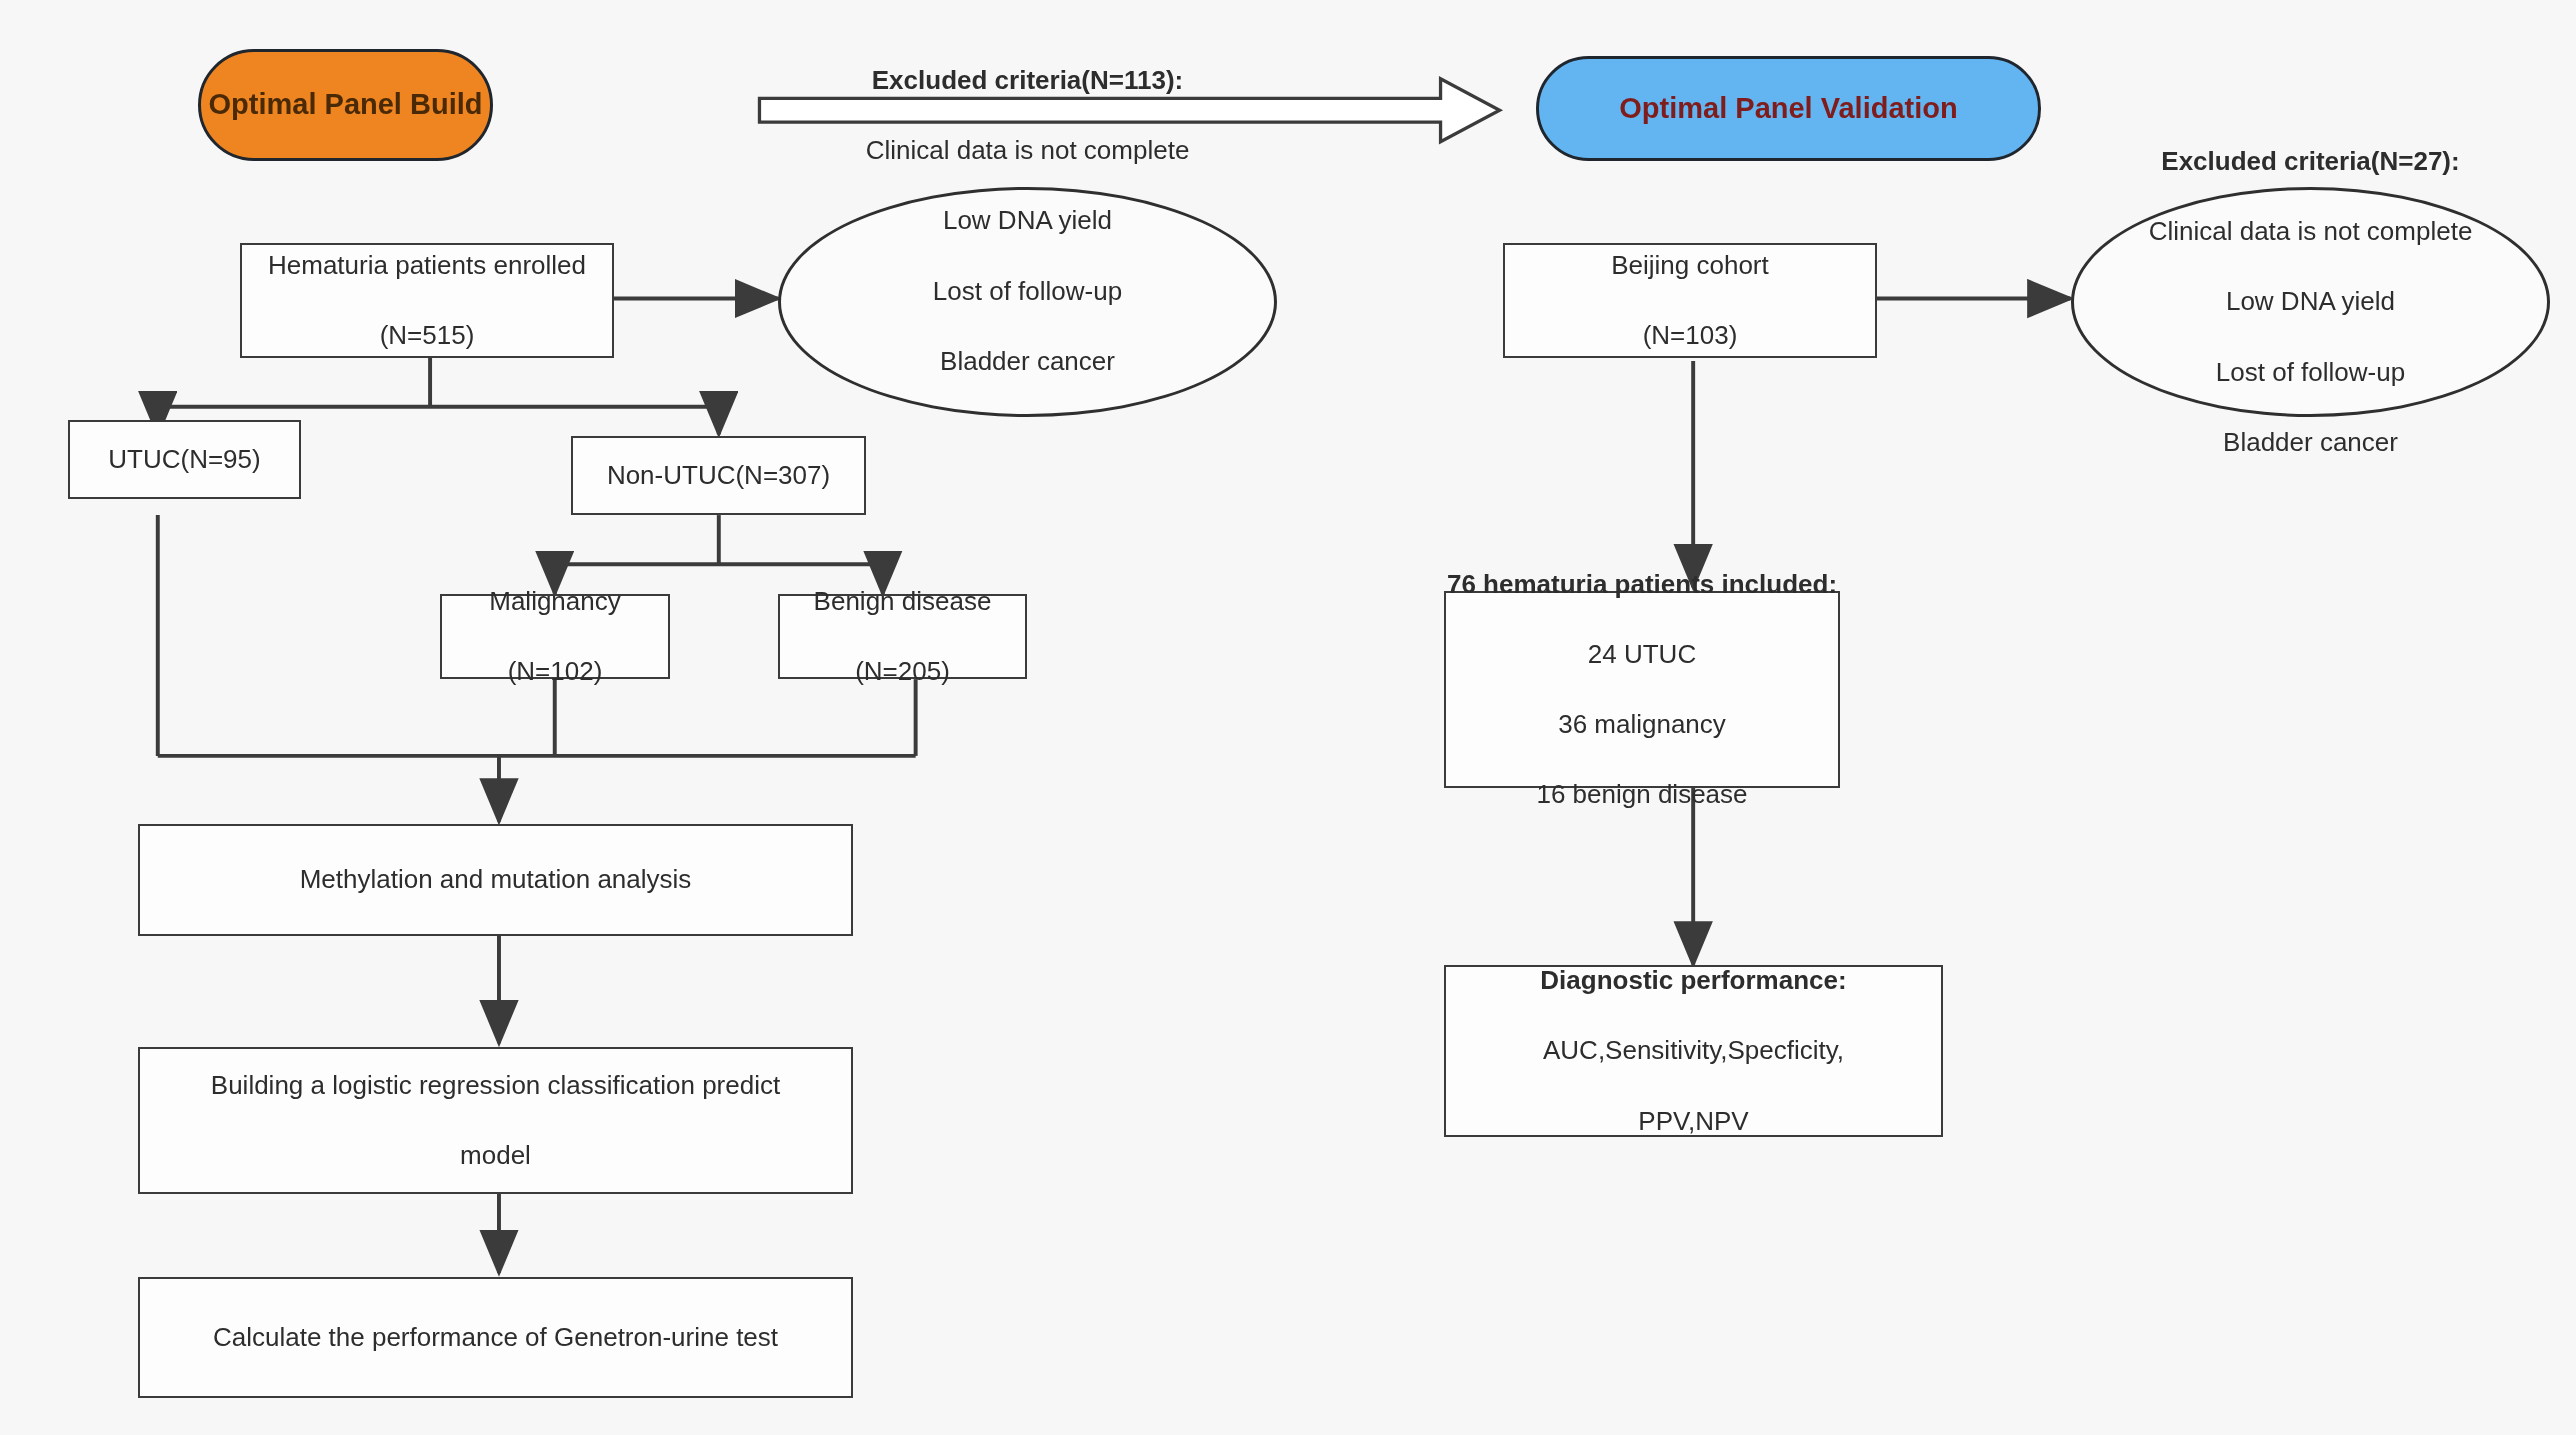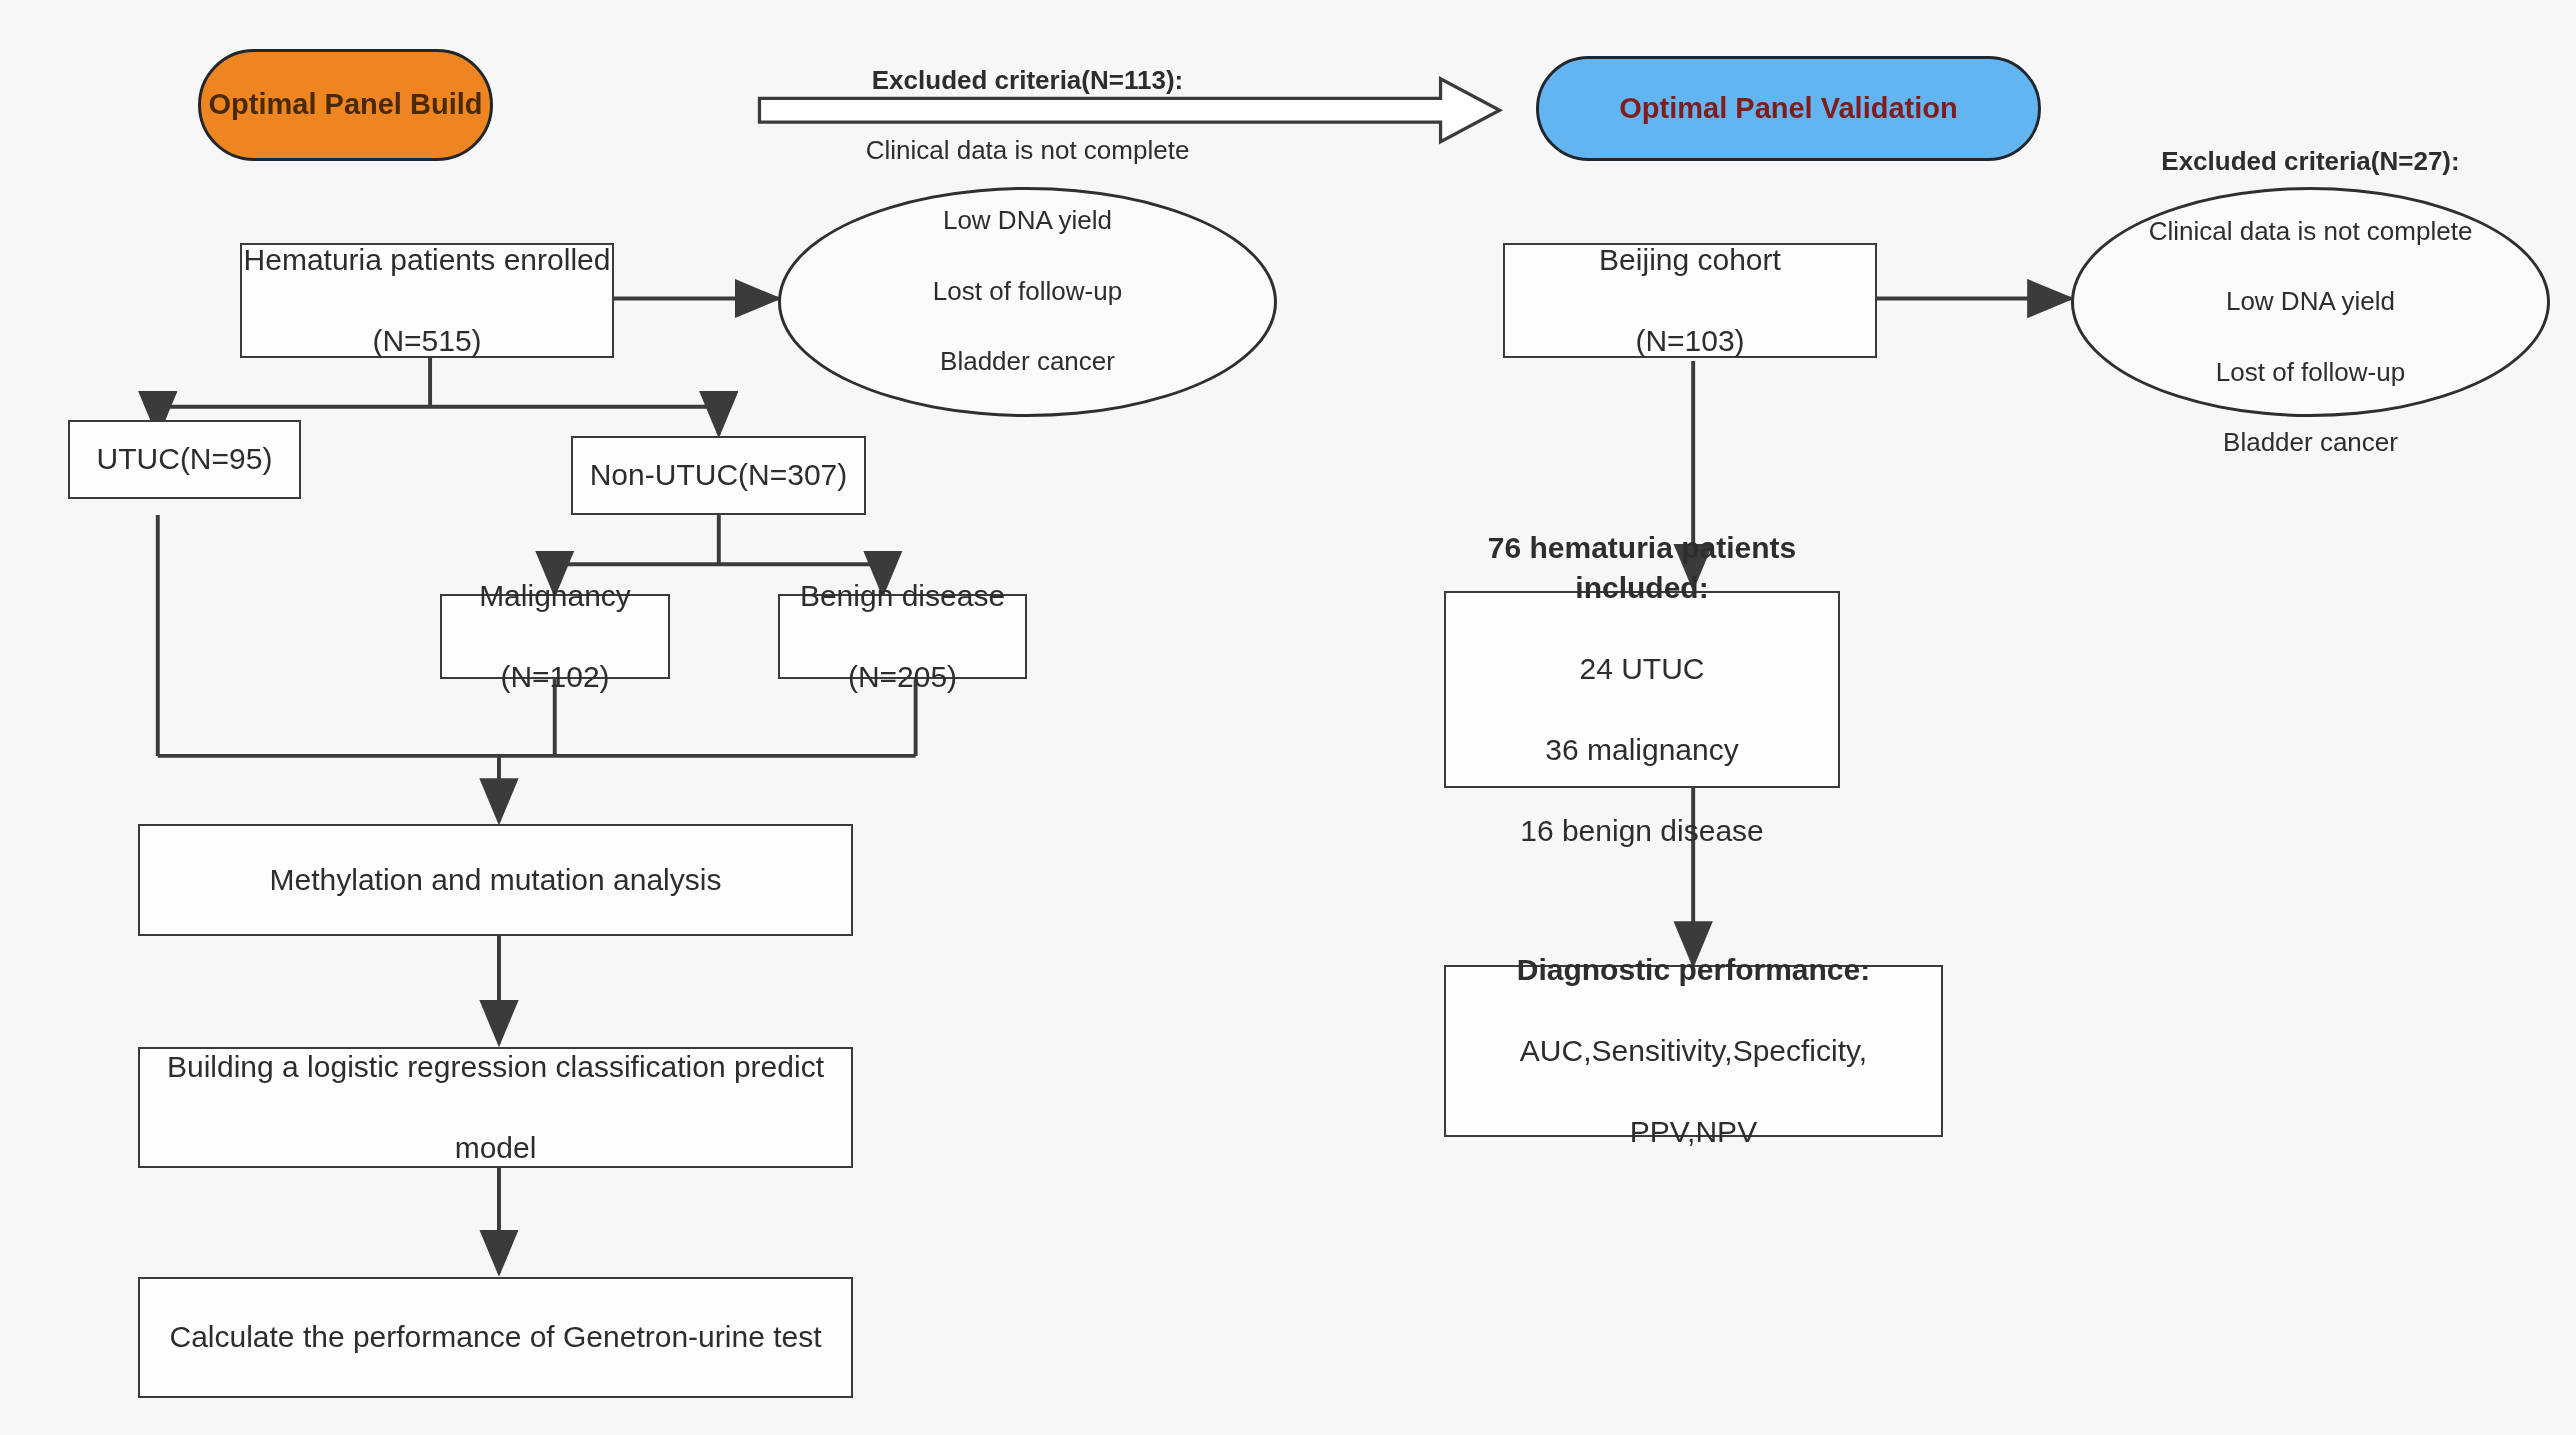--- a/index.html
+++ b/index.html
@@ -33,21 +33,21 @@
     align-items: center;
     justify-content: center;
     text-align: center;
     line-height: 1.35;
     white-space: pre-line;
   }
   .boxnode {
     background: #fdfdfd;
     border: 2.6px solid #3b3b3b;
     color: #2d2d2d;
-    font-size: 30px;
+    font-size: 26px;
   }
   .pill {
     border-radius: 59px;
     border: 3.3px solid #20262e;
     font-weight: bold;
     font-size: 29px;
   }
   .pill.orange {
     background: #ef8521;
     color: #4a2a06;
@@ -170,21 +170,21 @@
 
   <div class="node boxnode" style="left:778px; top:594px; width:249px; height:85px;">
     <span class="stack">
       <span>Benign disease</span>
       <span>(N=205)</span>
     </span>
   </div>
 
   <div class="node boxnode" style="left:138px; top:824px; width:715px; height:112px;">Methylation and mutation analysis</div>
 
-  <div class="node boxnode" style="left:138px; top:1047px; width:715px; height:121px;">
+  <div class="node boxnode" style="left:138px; top:1047px; width:715px; height:147px;">
     <span class="stack">
       <span>Building a logistic regression classification predict</span>
       <span>model</span>
     </span>
   </div>
 
   <div class="node boxnode" style="left:138px; top:1277px; width:715px; height:121px;">
     <span class="stack">
       <span>Calculate the performance of Genetron-urine test</span>
     </span>

